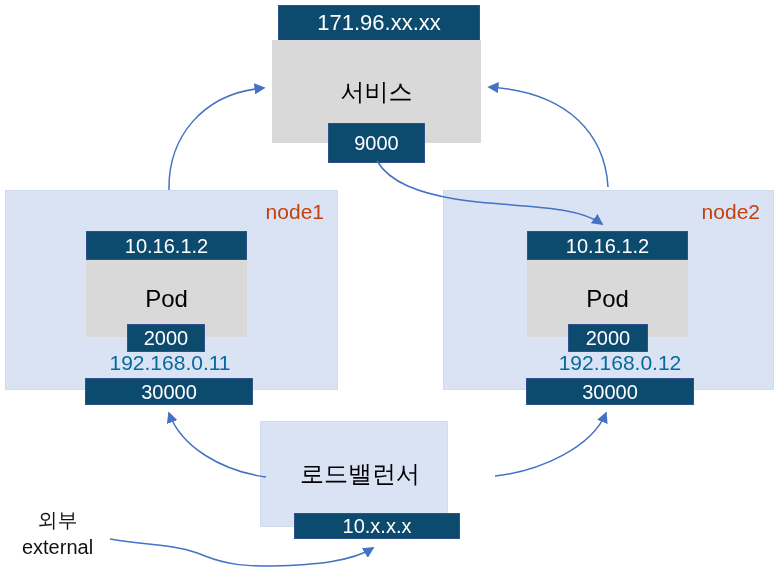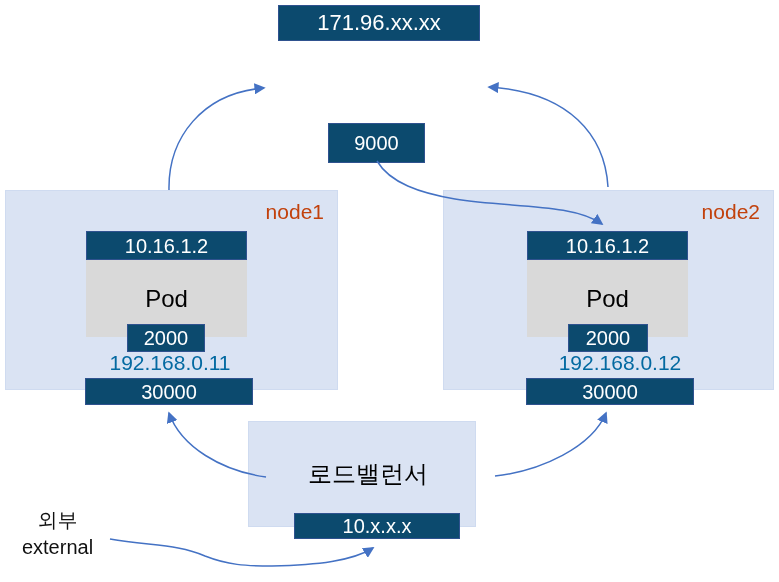--- a/index.html
+++ b/index.html
@@ -33,20 +33,23 @@
   .arrow{stroke:#4472C4;stroke-width:1.5;fill:none;}
 </style>
 </head>
 <body>
 
 <div id="canvas">
 
   <div class="abs blue-bar" style="left:278px;top:5px;width:202px;height:36px;font-size:22px;">
     <span>171.96.xx.xx</span>
   </div>
+  <div class="abs gray-box" style="left:272px;top:40px;width:209px;height:103px;">
+    <span>서비스</span>
+  </div>
   <div class="abs blue-bar" style="left:328px;top:123px;width:97px;height:40px;">
     <span>9000</span>
   </div>
 
   <div class="abs node-box" style="left:5px;top:190px;width:333px;height:200px;">
     <span class="node-label">node1</span>
   </div>
   <div class="abs blue-bar" style="left:86px;top:231px;width:161px;height:29px;">
     <span>10.16.1.2</span>
   </div>
@@ -71,21 +74,21 @@
     <span>Pod</span>
   </div>
   <div class="abs blue-bar" style="left:568px;top:324px;width:80px;height:28px;">
     <span>2000</span>
   </div>
   <div class="abs host-ip" style="left:536px;top:352px;width:168px;">192.168.0.12</div>
   <div class="abs blue-bar" style="left:526px;top:378px;width:168px;height:27px;">
     <span>30000</span>
   </div>
 
-  <div class="abs node-box gray-box" style="left:248px;top:421px;width:228px;height:106px;background:#DAE3F3;padding-left:12px;">
+  <div class="abs node-box gray-box" style="left:260px;top:421px;width:188px;height:106px;background:#DAE3F3;padding-left:12px;">
     <span>로드밸런서</span>
   </div>
   <div class="abs blue-bar" style="left:294px;top:513px;width:166px;height:26px;">
     <span>10.x.x.x</span>
   </div>
 
   <div class="abs external-label" style="left:5px;top:507px;width:105px;">
     <div>외부</div>
     <div>external</div>
   </div>

